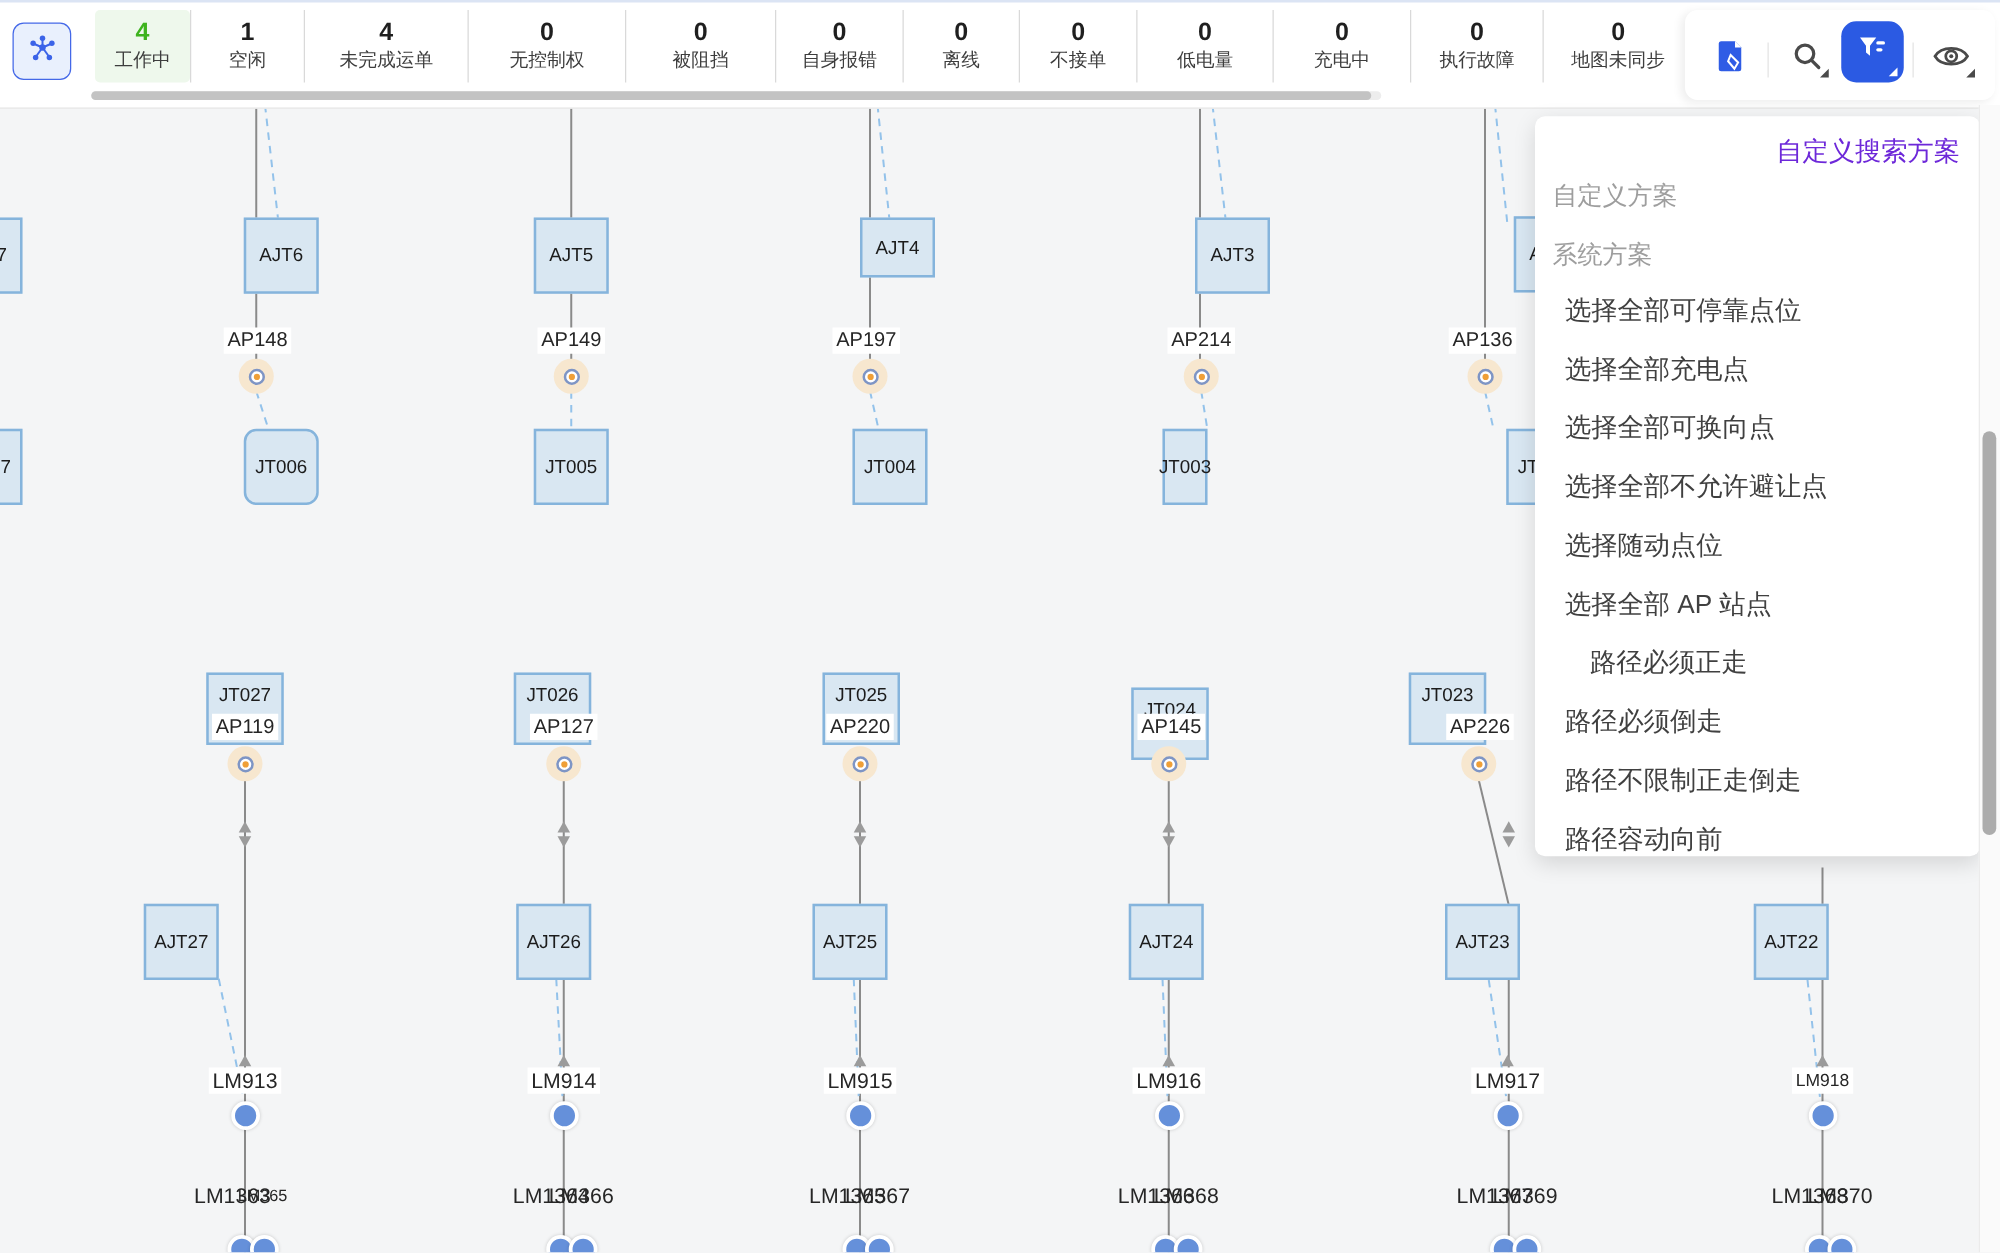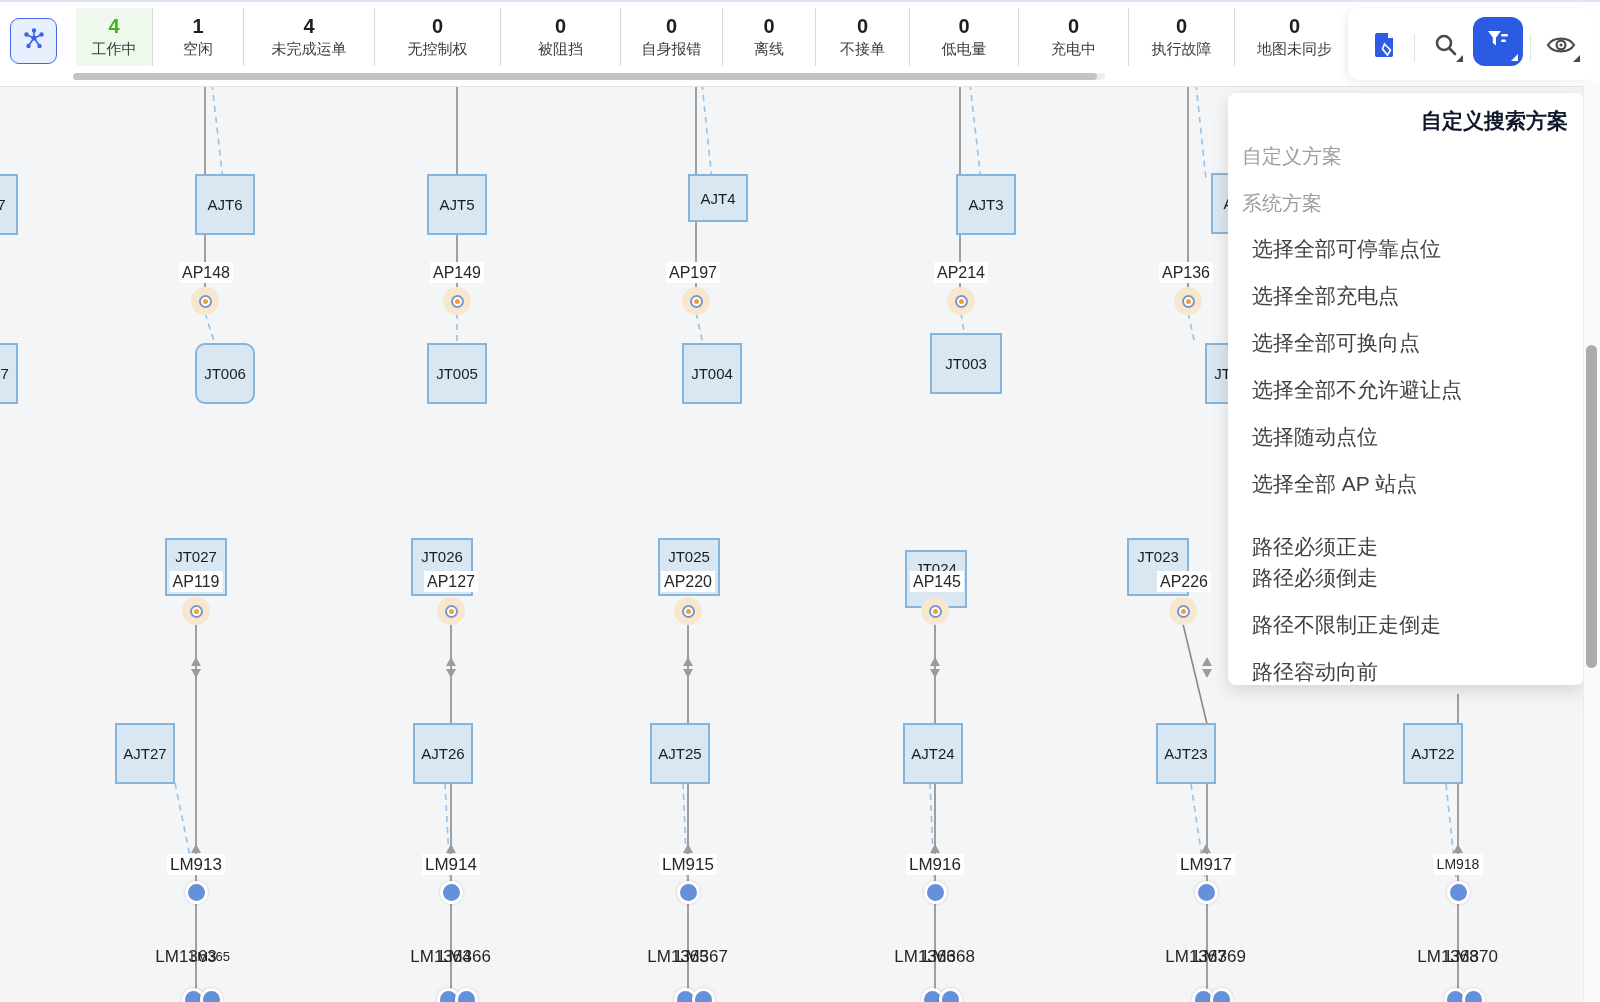--- a/index.html
+++ b/index.html
@@ -42,21 +42,21 @@
   .ap-dot{width:5px;height:5px;border-radius:50%;background:#ef9f37;}
   .lm-dot{position:absolute;width:17px;height:17px;border-radius:50%;background:#6590da;
           border:3px solid #fff;box-sizing:content-box;box-shadow:0 0 3px rgba(0,0,0,.18);cursor:pointer;}
   .dbl-arrow{position:absolute;display:flex;flex-direction:column;align-items:center;}
   .tri-up{width:0;height:0;border-left:5px solid transparent;border-right:5px solid transparent;border-bottom:9px solid #9b9b9b;}
   .tri-down{width:0;height:0;border-left:5px solid transparent;border-right:5px solid transparent;border-top:9px solid #9b9b9b;margin-top:3px;}
   .mid-jt-label{position:absolute;width:100%;text-align:center;top:8px;font-size:15px;color:#1c1c1c;}
   
   .panel{position:absolute;left:1228px;top:93px;width:356px;height:592px;background:#fff;border-radius:8px;
          box-shadow:0 6px 18px rgba(0,0,0,.13);z-index:50;overflow:hidden;}
-  .panel-link{position:absolute;top:14px;right:16px;font-size:21px;color:#0f172a;cursor:pointer;font-weight:bold;}
+  .panel-link{position:absolute;top:14px;right:16px;font-size:21px;color:#6d28d9;cursor:pointer;}
   .panel-header{position:absolute;left:14px;font-size:20px;color:#9e9e9e;}
   .panel-item{position:absolute;left:24px;font-size:21px;color:#404040;line-height:24px;cursor:pointer;white-space:nowrap;}
   
   .vscroll-track{position:absolute;right:0;top:84px;width:16px;height:918px;background:#fafafa;
                  border-left:1px solid #ebebeb;z-index:60;}
   .vscroll-thumb{position:absolute;left:2px;top:261px;width:11px;height:323px;background:#acacac;border-radius:6px;cursor:pointer;}
 </style>
 </head>
 <body>
 
@@ -157,21 +157,21 @@
       <div class="map-box" style="left: -42px; top: 90px; width: 60px; height: 61px;">AJT7</div>
       <div class="map-box" style="left: 195px; top: 90px; width: 60px; height: 61px;">AJT6</div>
       <div class="map-box" style="left: 427px; top: 90px; width: 60px; height: 61px;">AJT5</div>
       <div class="map-box" style="left: 688px; top: 90px; width: 60px; height: 48px;">AJT4</div>
       <div class="map-box" style="left: 956px; top: 90px; width: 60px; height: 61px;">AJT3</div>
       <div class="map-box" style="left: 1211px; top: 89px; width: 60px; height: 61px;">AJT2</div>
       <div class="map-box" style="left: -42px; top: 259px; width: 60px; height: 61px;">JT007</div>
       <div class="map-box" style="left: 195px; top: 259px; width: 60px; height: 61px; border-radius: 10px;">JT006</div>
       <div class="map-box" style="left: 427px; top: 259px; width: 60px; height: 61px;">JT005</div>
       <div class="map-box" style="left: 682px; top: 259px; width: 60px; height: 61px;">JT004</div>
-      <div class="map-box" style="left: 930px; top: 249px; width: 72px; height: 61px;">JT003</div>
+      <div class="map-box" style="left: 930px; top: 259px; width: 36px; height: 61px;">JT003</div>
       <div class="map-box" style="left: 1205px; top: 259px; width: 60px; height: 61px;">JT002</div>
       <div class="map-box" style="left: 115px; top: 639px; width: 60px; height: 61px;">AJT27</div>
       <div class="map-box" style="left: 413px; top: 639px; width: 60px; height: 61px;">AJT26</div>
       <div class="map-box" style="left: 650px; top: 639px; width: 60px; height: 61px;">AJT25</div>
       <div class="map-box" style="left: 903px; top: 639px; width: 60px; height: 61px;">AJT24</div>
       <div class="map-box" style="left: 1156px; top: 639px; width: 60px; height: 61px;">AJT23</div>
       <div class="map-box" style="left: 1403px; top: 639px; width: 60px; height: 61px;">AJT22</div>
       <div class="chip" style="left: 206px; top: 178px;">AP148</div>
       <div class="ap-outer" style="left: 191px; top: 203px;">
         <div class="ap-ring">
@@ -410,21 +410,21 @@
   <div class="panel-link">自定义搜索方案</div>
   <div class="panel-header" style="top:50px">自定义方案</div>
   <div class="panel-header" style="top:97px">系统方案</div>
   <div id="panel-items">
       <div class="panel-item" style="top: 144px;">选择全部可停靠点位</div>
       <div class="panel-item" style="top: 191px;">选择全部充电点</div>
       <div class="panel-item" style="top: 238px;">选择全部可换向点</div>
       <div class="panel-item" style="top: 285px;">选择全部不允许避让点</div>
       <div class="panel-item" style="top: 332px;">选择随动点位</div>
       <div class="panel-item" style="top: 379px;">选择全部 AP 站点</div>
-      <div class="panel-item" style="top: 442px;">路径必须正走</div>
+      <div class="panel-item" style="top: 426px; margin-left: 20px;">路径必须正走</div>
       <div class="panel-item" style="top: 473px;">路径必须倒走</div>
       <div class="panel-item" style="top: 520px;">路径不限制正走倒走</div>
       <div class="panel-item" style="top: 567px;">路径容动向前</div>
     </div>
 </div>
 
 <div class="vscroll-track">
   <div class="vscroll-thumb"></div>
 </div>
 

